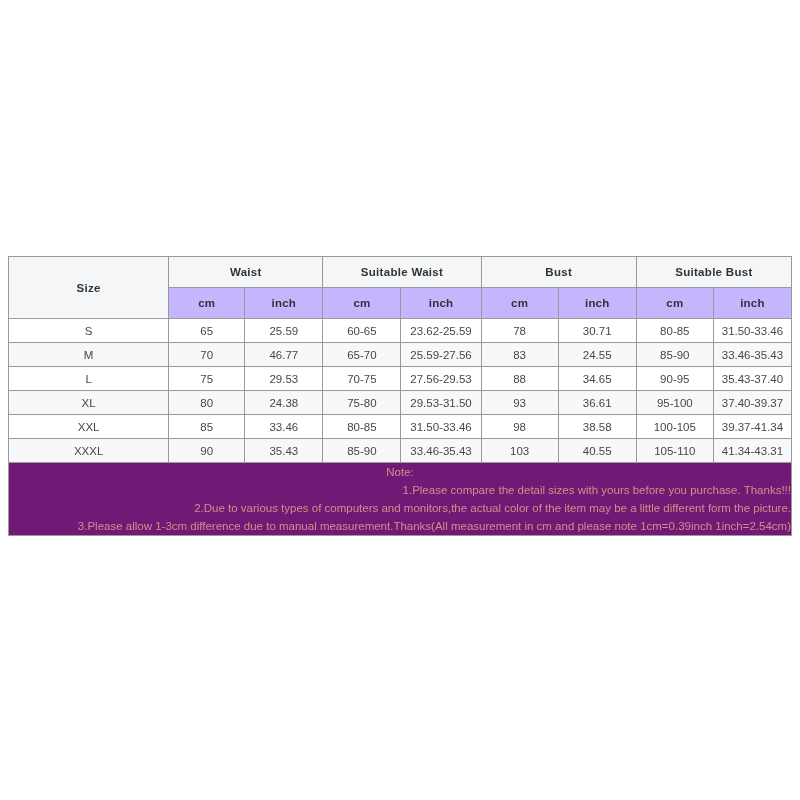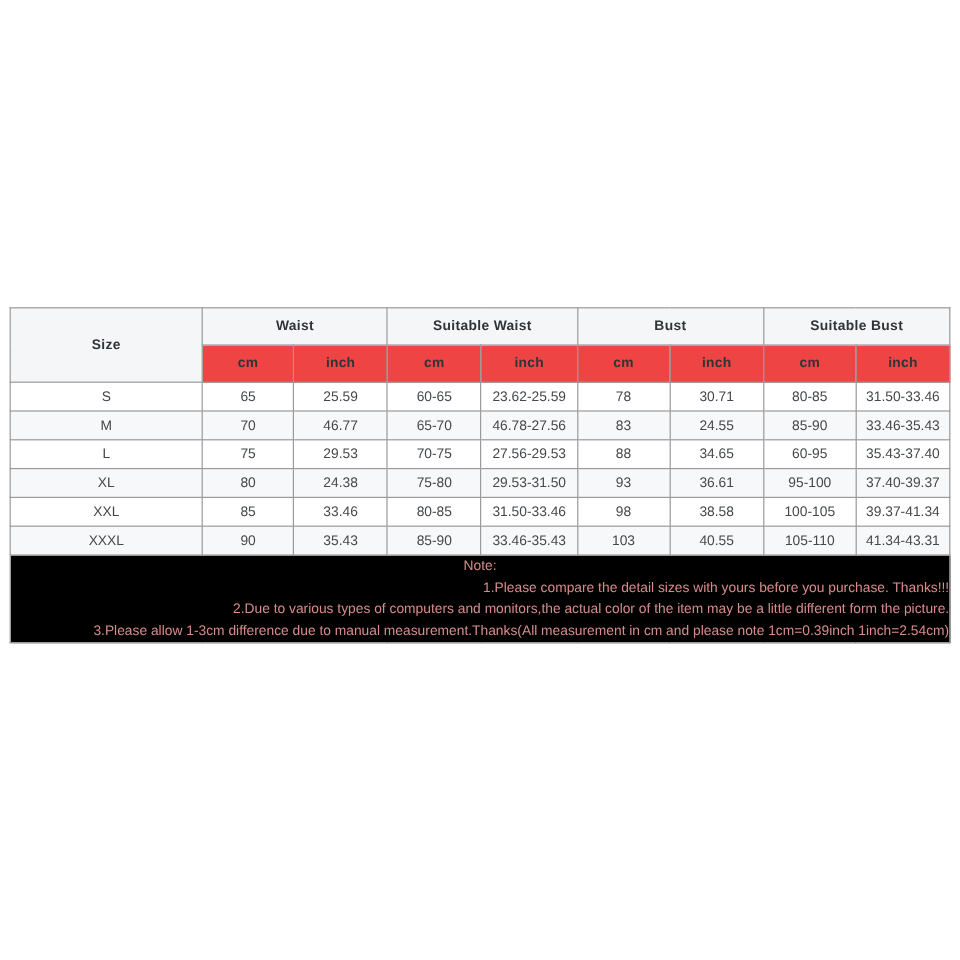--- a/index.html
+++ b/index.html
@@ -52,21 +52,21 @@
     font-size: 11.5px;
     font-weight: bold;
     letter-spacing: 0.3px;
     color: #2f3437;
     text-align: center;
   }
 
   
   tr.unit-row th {
     height: 30px;
-    background: #ef4444;
+    background: #c4b5fd;
     font-size: 11.5px;
     font-weight: bold;
     letter-spacing: 0.2px;
     color: #2f3437;
   }
 
   th.size-head {
     background: #f4f6f8;
     font-size: 11.5px;
     font-weight: bold;
@@ -83,21 +83,21 @@
   }
   tr.data-row.odd td {
     background: #ffffff;
   }
   tr.data-row.even td {
     background: #f7f8f9;
   }
 
   
   td.note-cell {
-    background: #000000;
+    background: #701a75;
     padding: 9px 4px 10px 4px;
     border: 1px solid #9a9a9a;
     text-align: center;
     margin-top: 12px;
   }
   .note-line {
     color: #d98b8b;
     font-size: 11.5px;
     line-height: 18px;
     text-align: right;
@@ -159,35 +159,35 @@
           <td>78</td>
           <td>30.71</td>
           <td>80-85</td>
           <td>31.50-33.46</td>
         </tr>
         <tr class="data-row even">
           <td>M</td>
           <td>70</td>
           <td>46.77</td>
           <td>65-70</td>
-          <td>46.78-27.56</td>
+          <td>25.59-27.56</td>
           <td>83</td>
           <td>24.55</td>
           <td>85-90</td>
           <td>33.46-35.43</td>
         </tr>
         <tr class="data-row odd">
           <td>L</td>
           <td>75</td>
           <td>29.53</td>
           <td>70-75</td>
           <td>27.56-29.53</td>
           <td>88</td>
           <td>34.65</td>
-          <td>60-95</td>
+          <td>90-95</td>
           <td>35.43-37.40</td>
         </tr>
         <tr class="data-row even">
           <td>XL</td>
           <td>80</td>
           <td>24.38</td>
           <td>75-80</td>
           <td>29.53-31.50</td>
           <td>93</td>
           <td>36.61</td>

